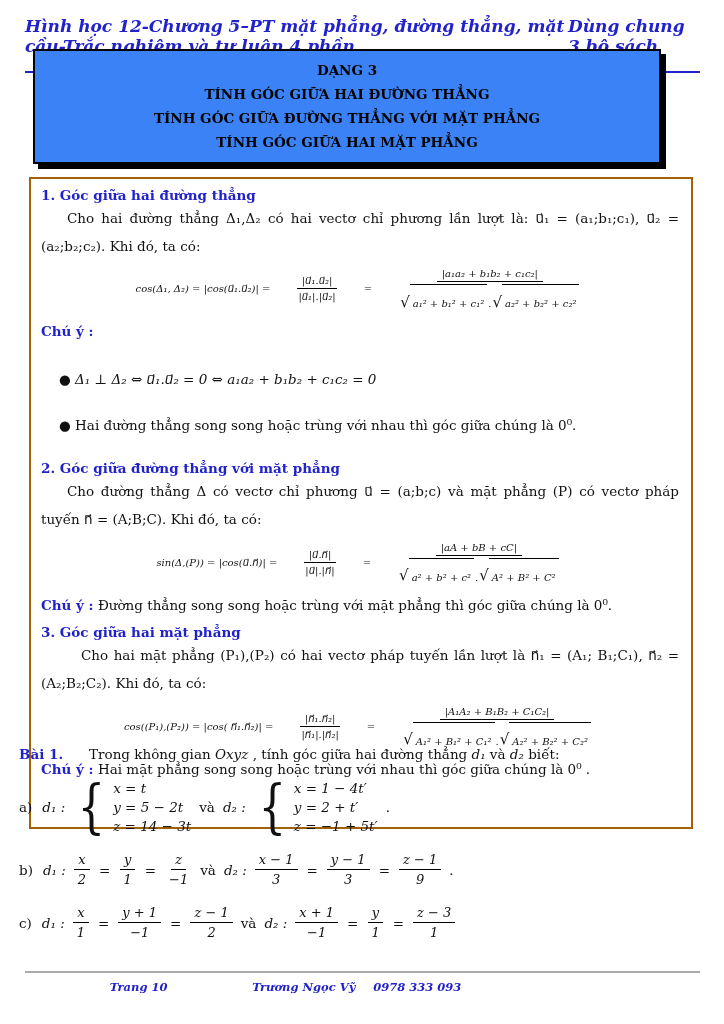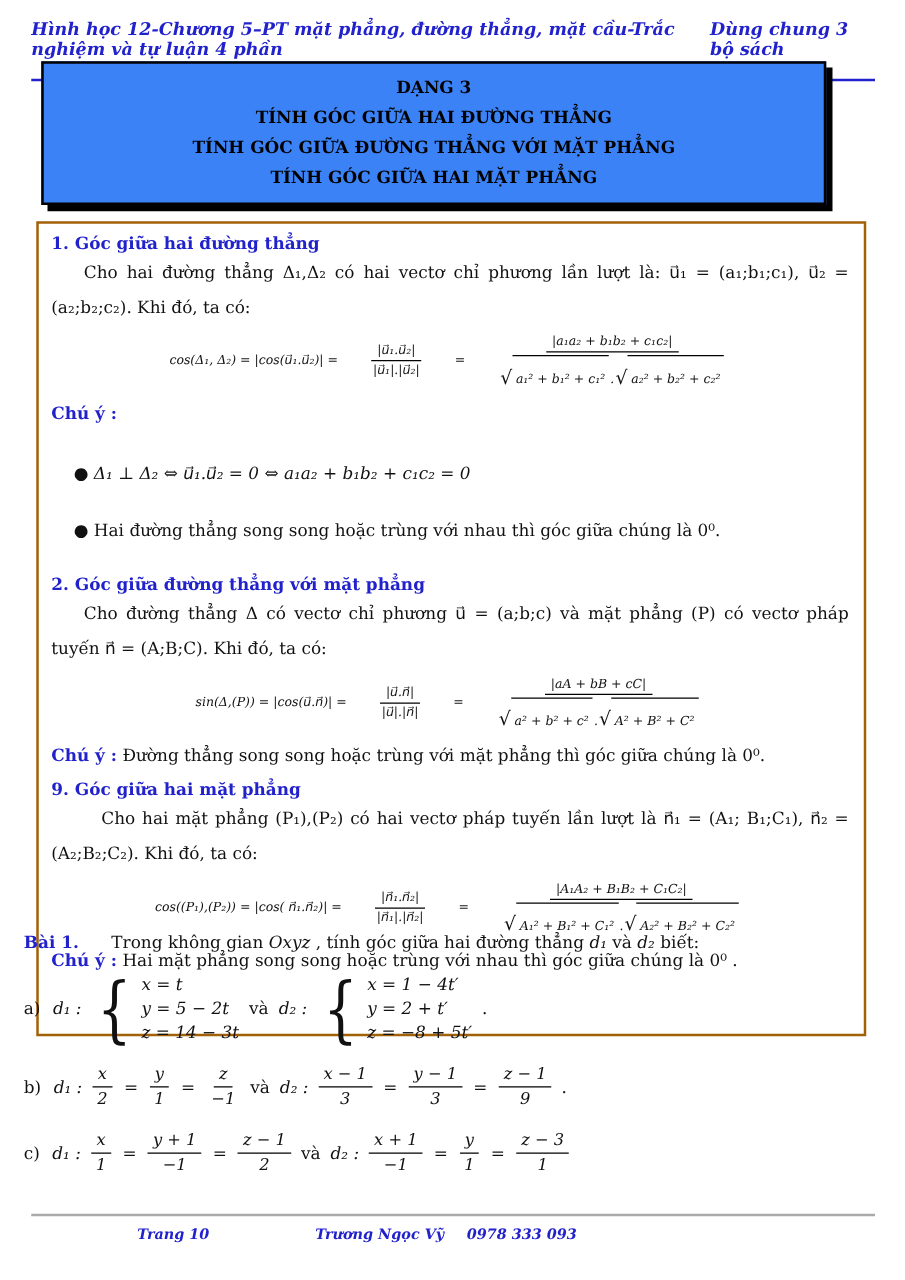--- a/index.html
+++ b/index.html
@@ -1,20 +1,20 @@
 <!DOCTYPE html>
 <html><head>
 <meta charset="utf-8">
 <style>
   html,body{margin:0;padding:0;background:#fff;}
   body{width:724px;height:1024px;position:relative;overflow:hidden;
        font-family:"DejaVu Serif","DejaVu Sans","Liberation Serif",serif;color:#111;}
   
   .header{position:absolute;top:16px;left:25px;right:24px;display:flex;justify-content:space-between;
-          font-size:14px;font-weight:bold;font-style:italic;color:#2222cc;
+          font-size:17px;font-weight:bold;font-style:italic;color:#2222cc;
           border-bottom:2px solid #2222cc;padding-bottom:15px;}
   
   .title-box{position:absolute;top:49px;left:33px;width:616px;background:#3b82f6;
              border:2px solid #000;box-shadow:5px 5px 0 #000;text-align:center;
              padding:7px 4px 8px;}
   .title-box .tline{font-weight:bold;font-size:13.5px;line-height:24px;color:#000;}
   
   .theory{position:absolute;top:177px;left:29px;width:664px;height:652px;box-sizing:border-box;
           border:2px solid #a16207;padding:2px 12px 0 10px;font-size:13.5px;overflow:hidden;}
   .h{color:#2222cc;font-weight:bold;font-size:13.5px;margin:6px 0 2px;}
@@ -134,21 +134,21 @@
           </span>
       </span>
     </span>
   </div>
 
   <div class="note-line">
     <span class="note-label">Chú ý :</span>
     <span>Đường thẳng song song hoặc trùng với mặt phẳng thì góc giữa chúng là 0⁰.</span>
   </div>
 
-  <div class="h">9. Góc giữa hai mặt phẳng</div>
+  <div class="h">3. Góc giữa hai mặt phẳng</div>
   <p class="para deep">Cho hai mặt phẳng (P₁),(P₂) có hai vectơ pháp tuyến lần lượt là n⃗₁ = (A₁; B₁;C₁), n⃗₂ = (A₂;B₂;C₂). Khi đó, ta có:</p>
 
   <div class="fwrap">
     <span>cos((P₁),(P₂)) = |cos( n⃗₁.n⃗₂)| =</span>
     <span class="frac">
       <span class="num">|n⃗₁.n⃗₂|</span>
       <span class="den">|n⃗₁|.|n⃗₂|</span>
     </span>
     <span>=</span>
     <span class="frac">
@@ -194,21 +194,21 @@
         <span>z = 14 − 3t</span>
       </span>
     </span>
     <span>và</span>
     <span class="mi">d₂ :</span>
     <span class="system">
       <span class="brace">{</span>
       <span class="eqs">
         <span>x = 1 − 4t′</span>
         <span>y = 2 + t′</span>
-        <span>z = −8 + 5t′</span>
+        <span>z = −1 + 5t′</span>
       </span>
     </span>
     <span>.</span>
   </div>
 
   <div class="part-row">
     <span class="plabel">b)</span>
     <span class="mi">d₁ :</span>
     <span class="ifr">
         <span class="n">x</span>

